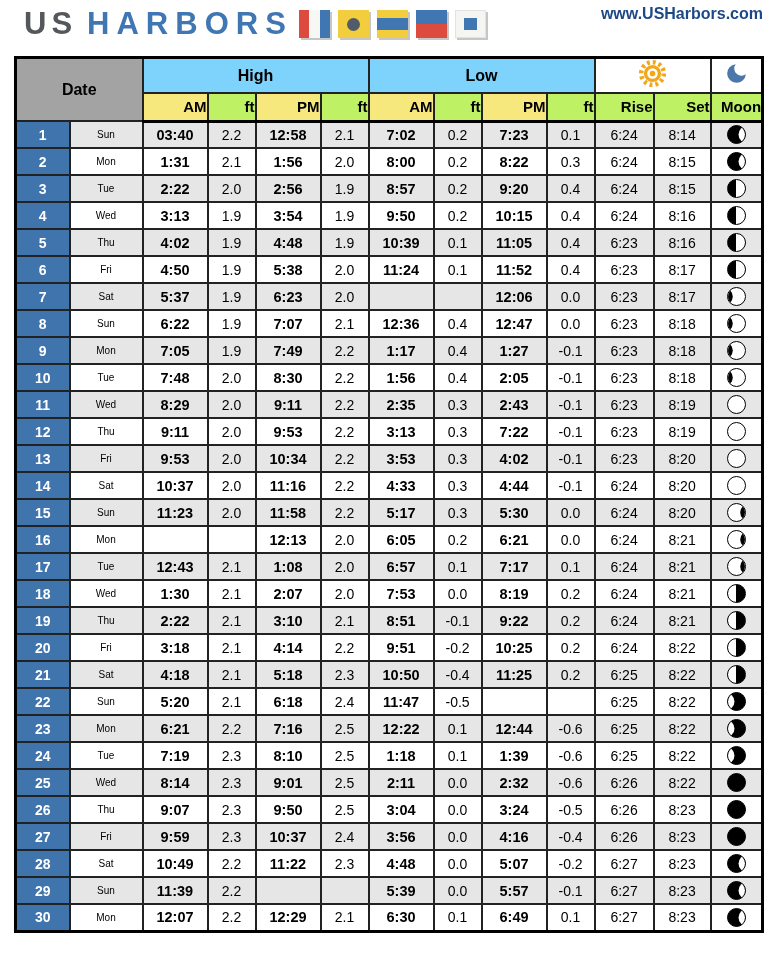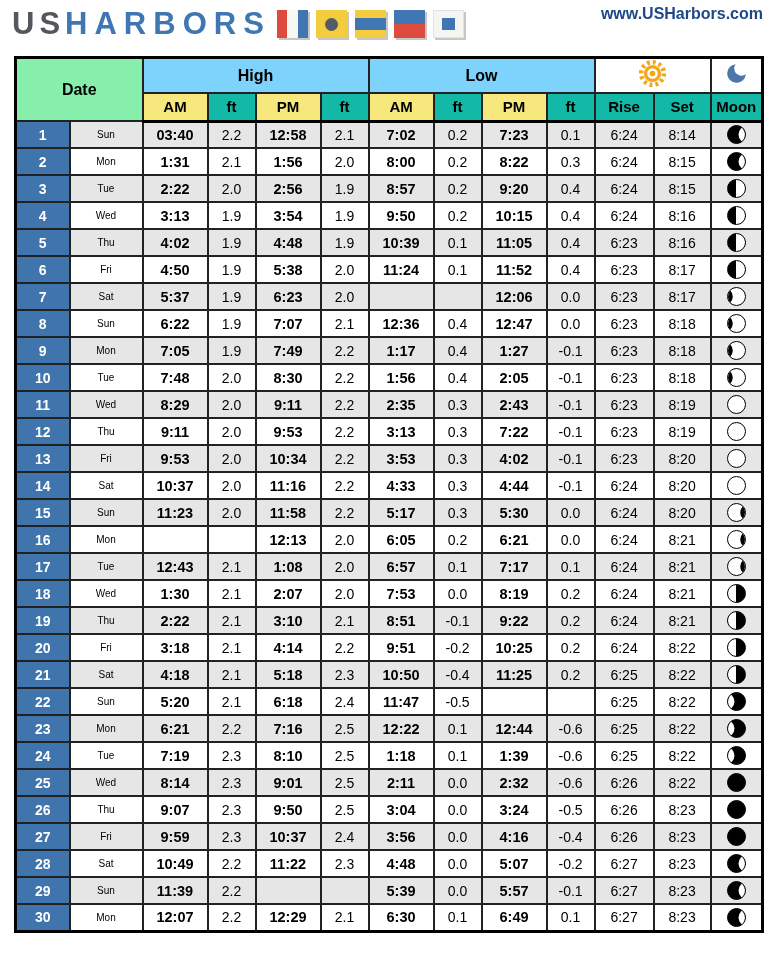--- a/index.html
+++ b/index.html
@@ -3,29 +3,29 @@
 <meta charset="utf-8">
 <style>
   * { box-sizing: border-box; }
   html,body { margin:0; padding:0; }
   body {
     width: 777px; height: 960px;
     background:#fff;
     font-family: "Liberation Sans", sans-serif;
     color:#000;
   }
-  .page-header { padding: 5px 14px 0 12px; }
+  .page-header { padding: 5px 14px 0 24px; }
   .logo-row { display:flex; align-items:center; height:36px; }
   .logo-us {
     font-size:31px; font-weight:bold; color:#54585C;
     letter-spacing:5px; line-height:1;
   }
   .logo-harbors {
     font-size:31px; font-weight:bold; color:#4077B3;
-    letter-spacing:7px; line-height:1; 
+    letter-spacing:7px; line-height:1; margin-left:10px;
   }
   .flags { display:flex; gap:8px; margin-left:6px; margin-top:2px; }
   .flag {
     width:31px; height:28px; position:relative;
     box-shadow: 2px 2px 0 #c6c6c6;
     display:flex; align-items:center; justify-content:center;
   }
   .flag-tango { background: linear-gradient(90deg,#DD4B3E 0 33.4%,#F7F7F3 33.4% 66.7%,#4077B3 66.7% 100%); }
   .flag-india { background:#F2CE3F; }
   .flag-india .dot { width:13px; height:13px; border-radius:50%; background:#525C68; }
@@ -42,27 +42,27 @@
   table.tide {
     border-collapse:collapse; table-layout:fixed;
     width:749px; margin:15px 0 0 14px;
     border:3px solid #000;
   }
   .tide th, .tide td {
     border:2px solid #222; text-align:center; vertical-align:middle;
     padding:0; overflow:hidden; white-space:nowrap;
   }
   .tide thead tr.groups th { height:33px; font-size:16px; font-weight:bold; }
-  .tide thead tr.sub th { height:28px; font-size:15px; font-weight:bold; }
+  .tide thead tr.sub th { height:28px; font-size:15px; font-weight:bold;text-align:right; }
   .tide thead tr.sub th { border-bottom:3px solid #000; }
-  th.date-head { background:#86efac; font-size:16px; }
+  th.date-head { background:#a3a3a3; font-size:16px; }
   th.group-head { background:#7dd3fc; }
   th.icon-head { background:#fff; }
   th.ampm { background:#F7E87E; }
-  th.fthead, th.risehead, th.sethead, th.moonhead { background:#14b8a6; }
+  th.fthead, th.risehead, th.sethead, th.moonhead { background:#bef264; }
 
   tr.data-row { height:27px; }
   tr.striped td { background:#E6E6E6; }
   tr.plain td { background:#fff; }
   td.daynum { background:#3F74AD !important; color:#fff; font-weight:bold; font-size:14px; }
   td.dayname { font-size:10px; }
   td.time { font-weight:bold; font-size:14.5px; }
   td.ft { font-size:14px; }
   td.rise, td.set { font-size:14px; }
 

